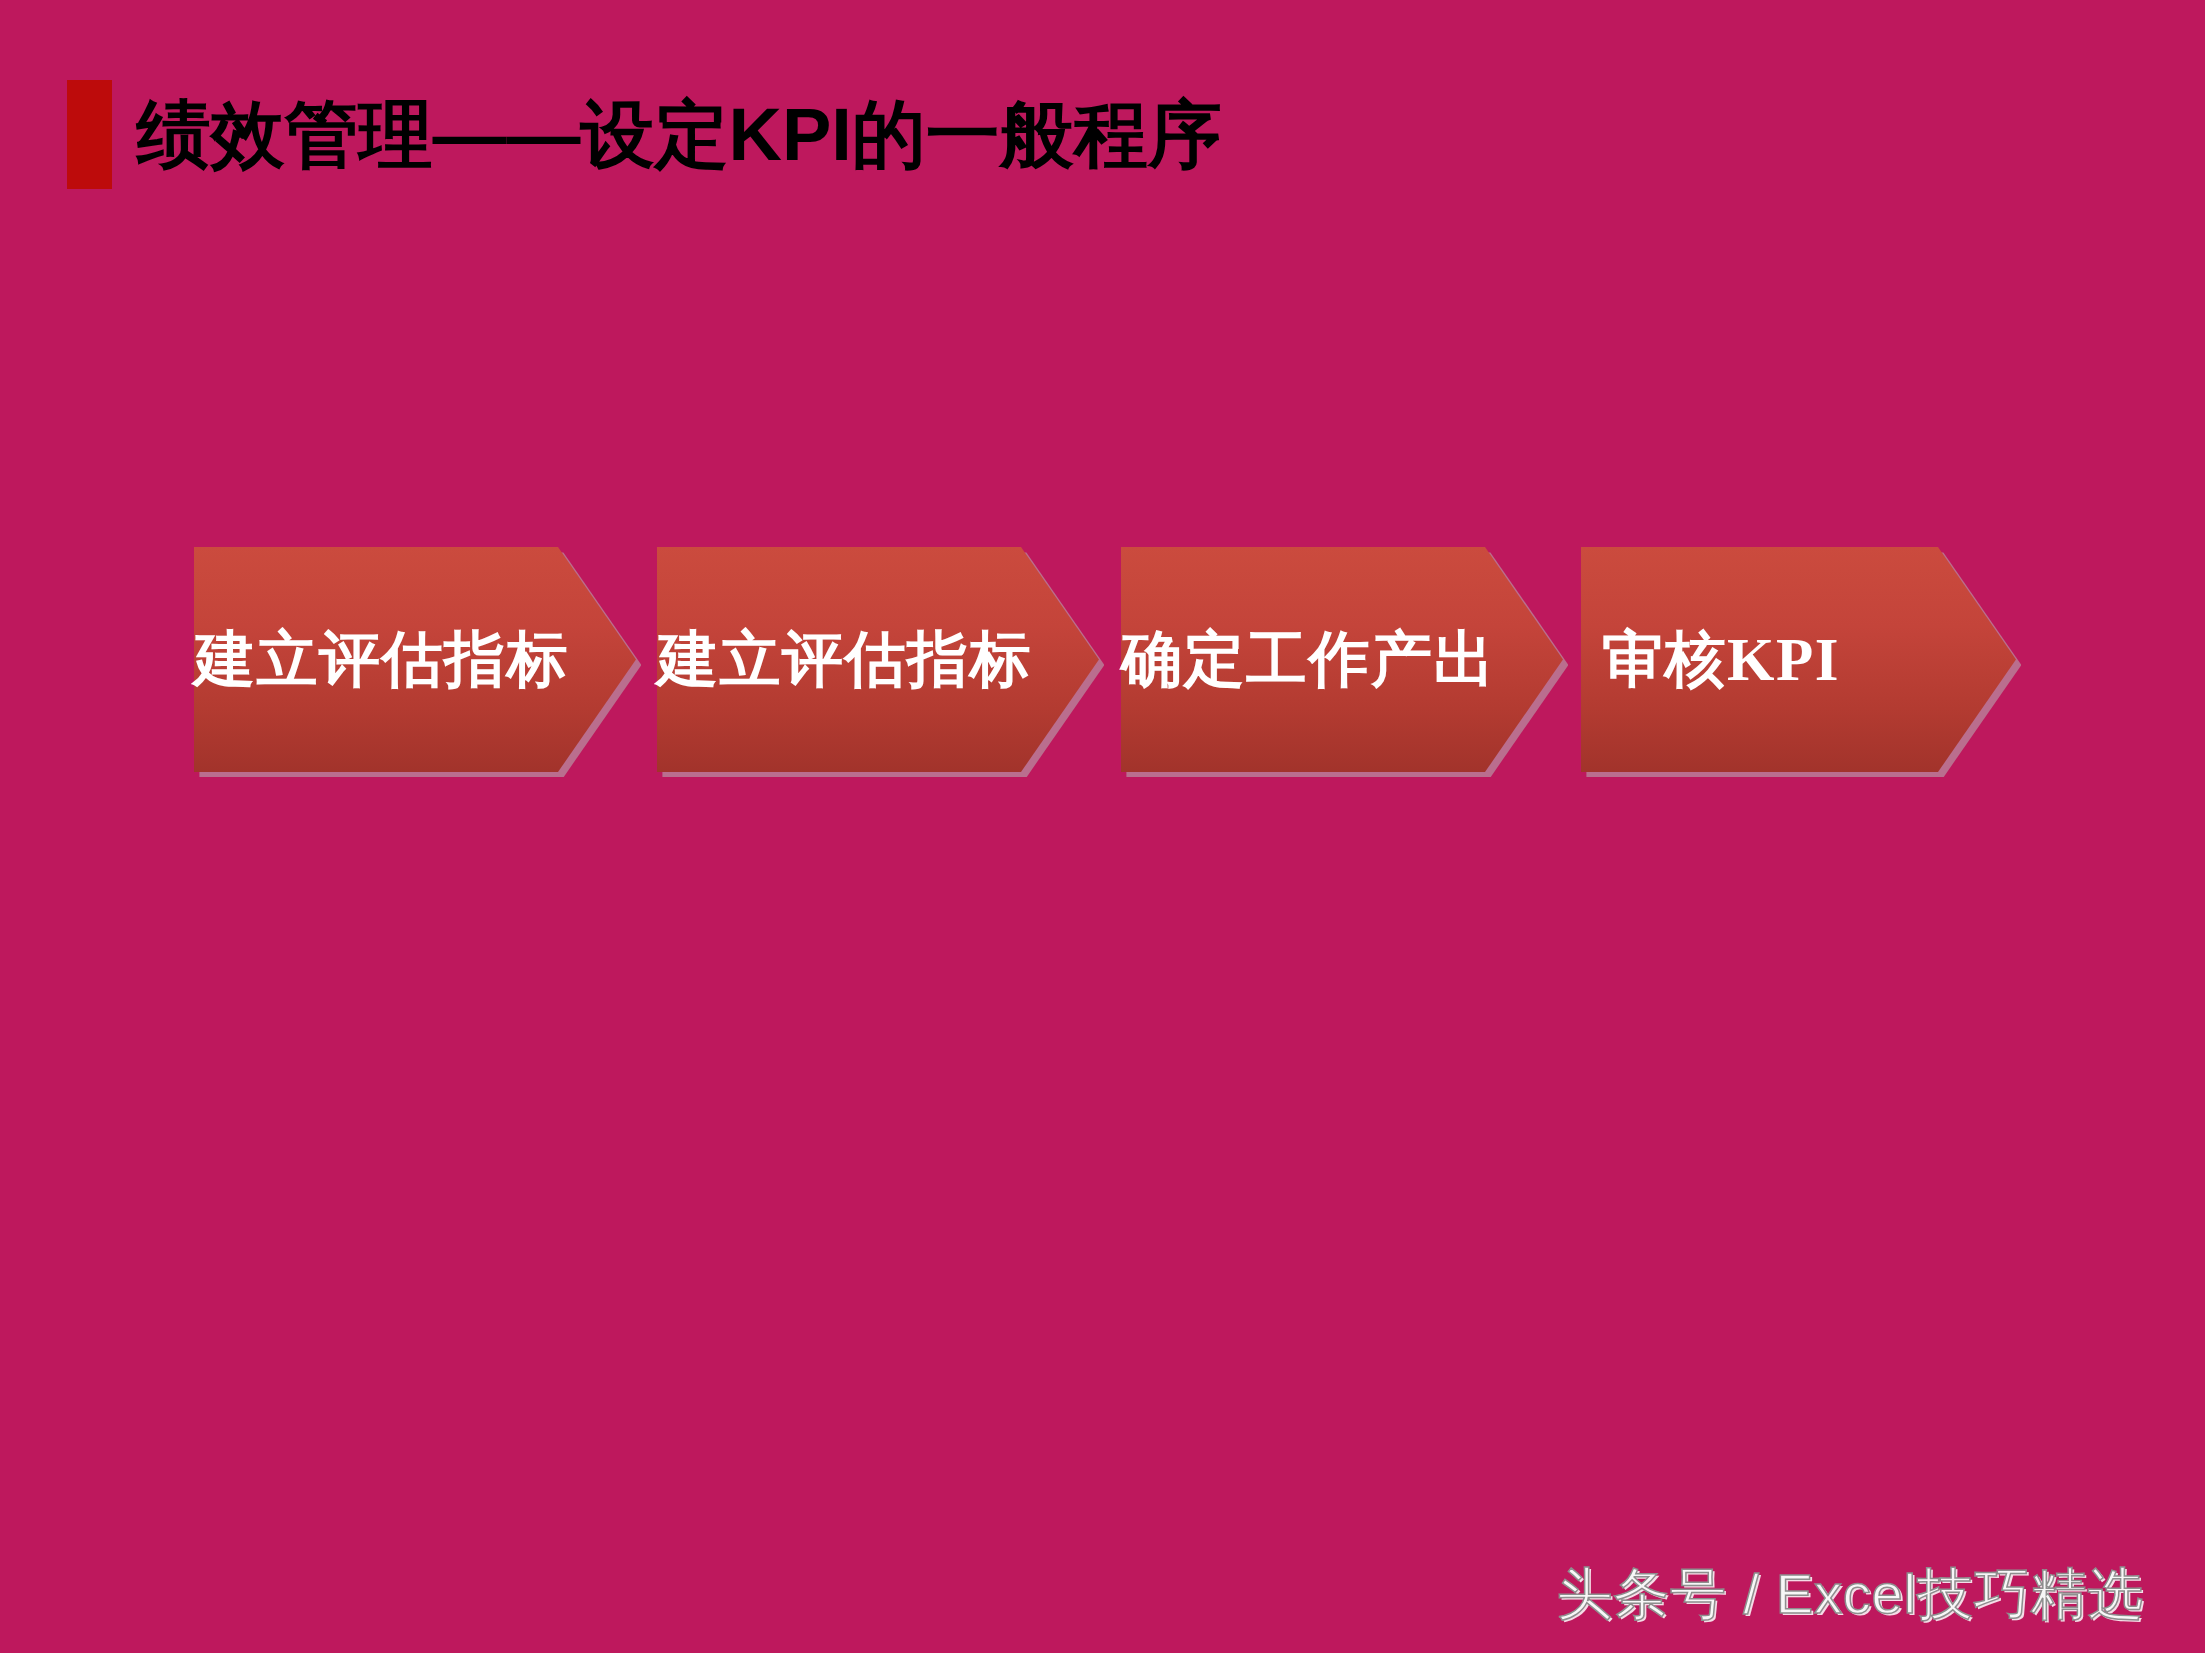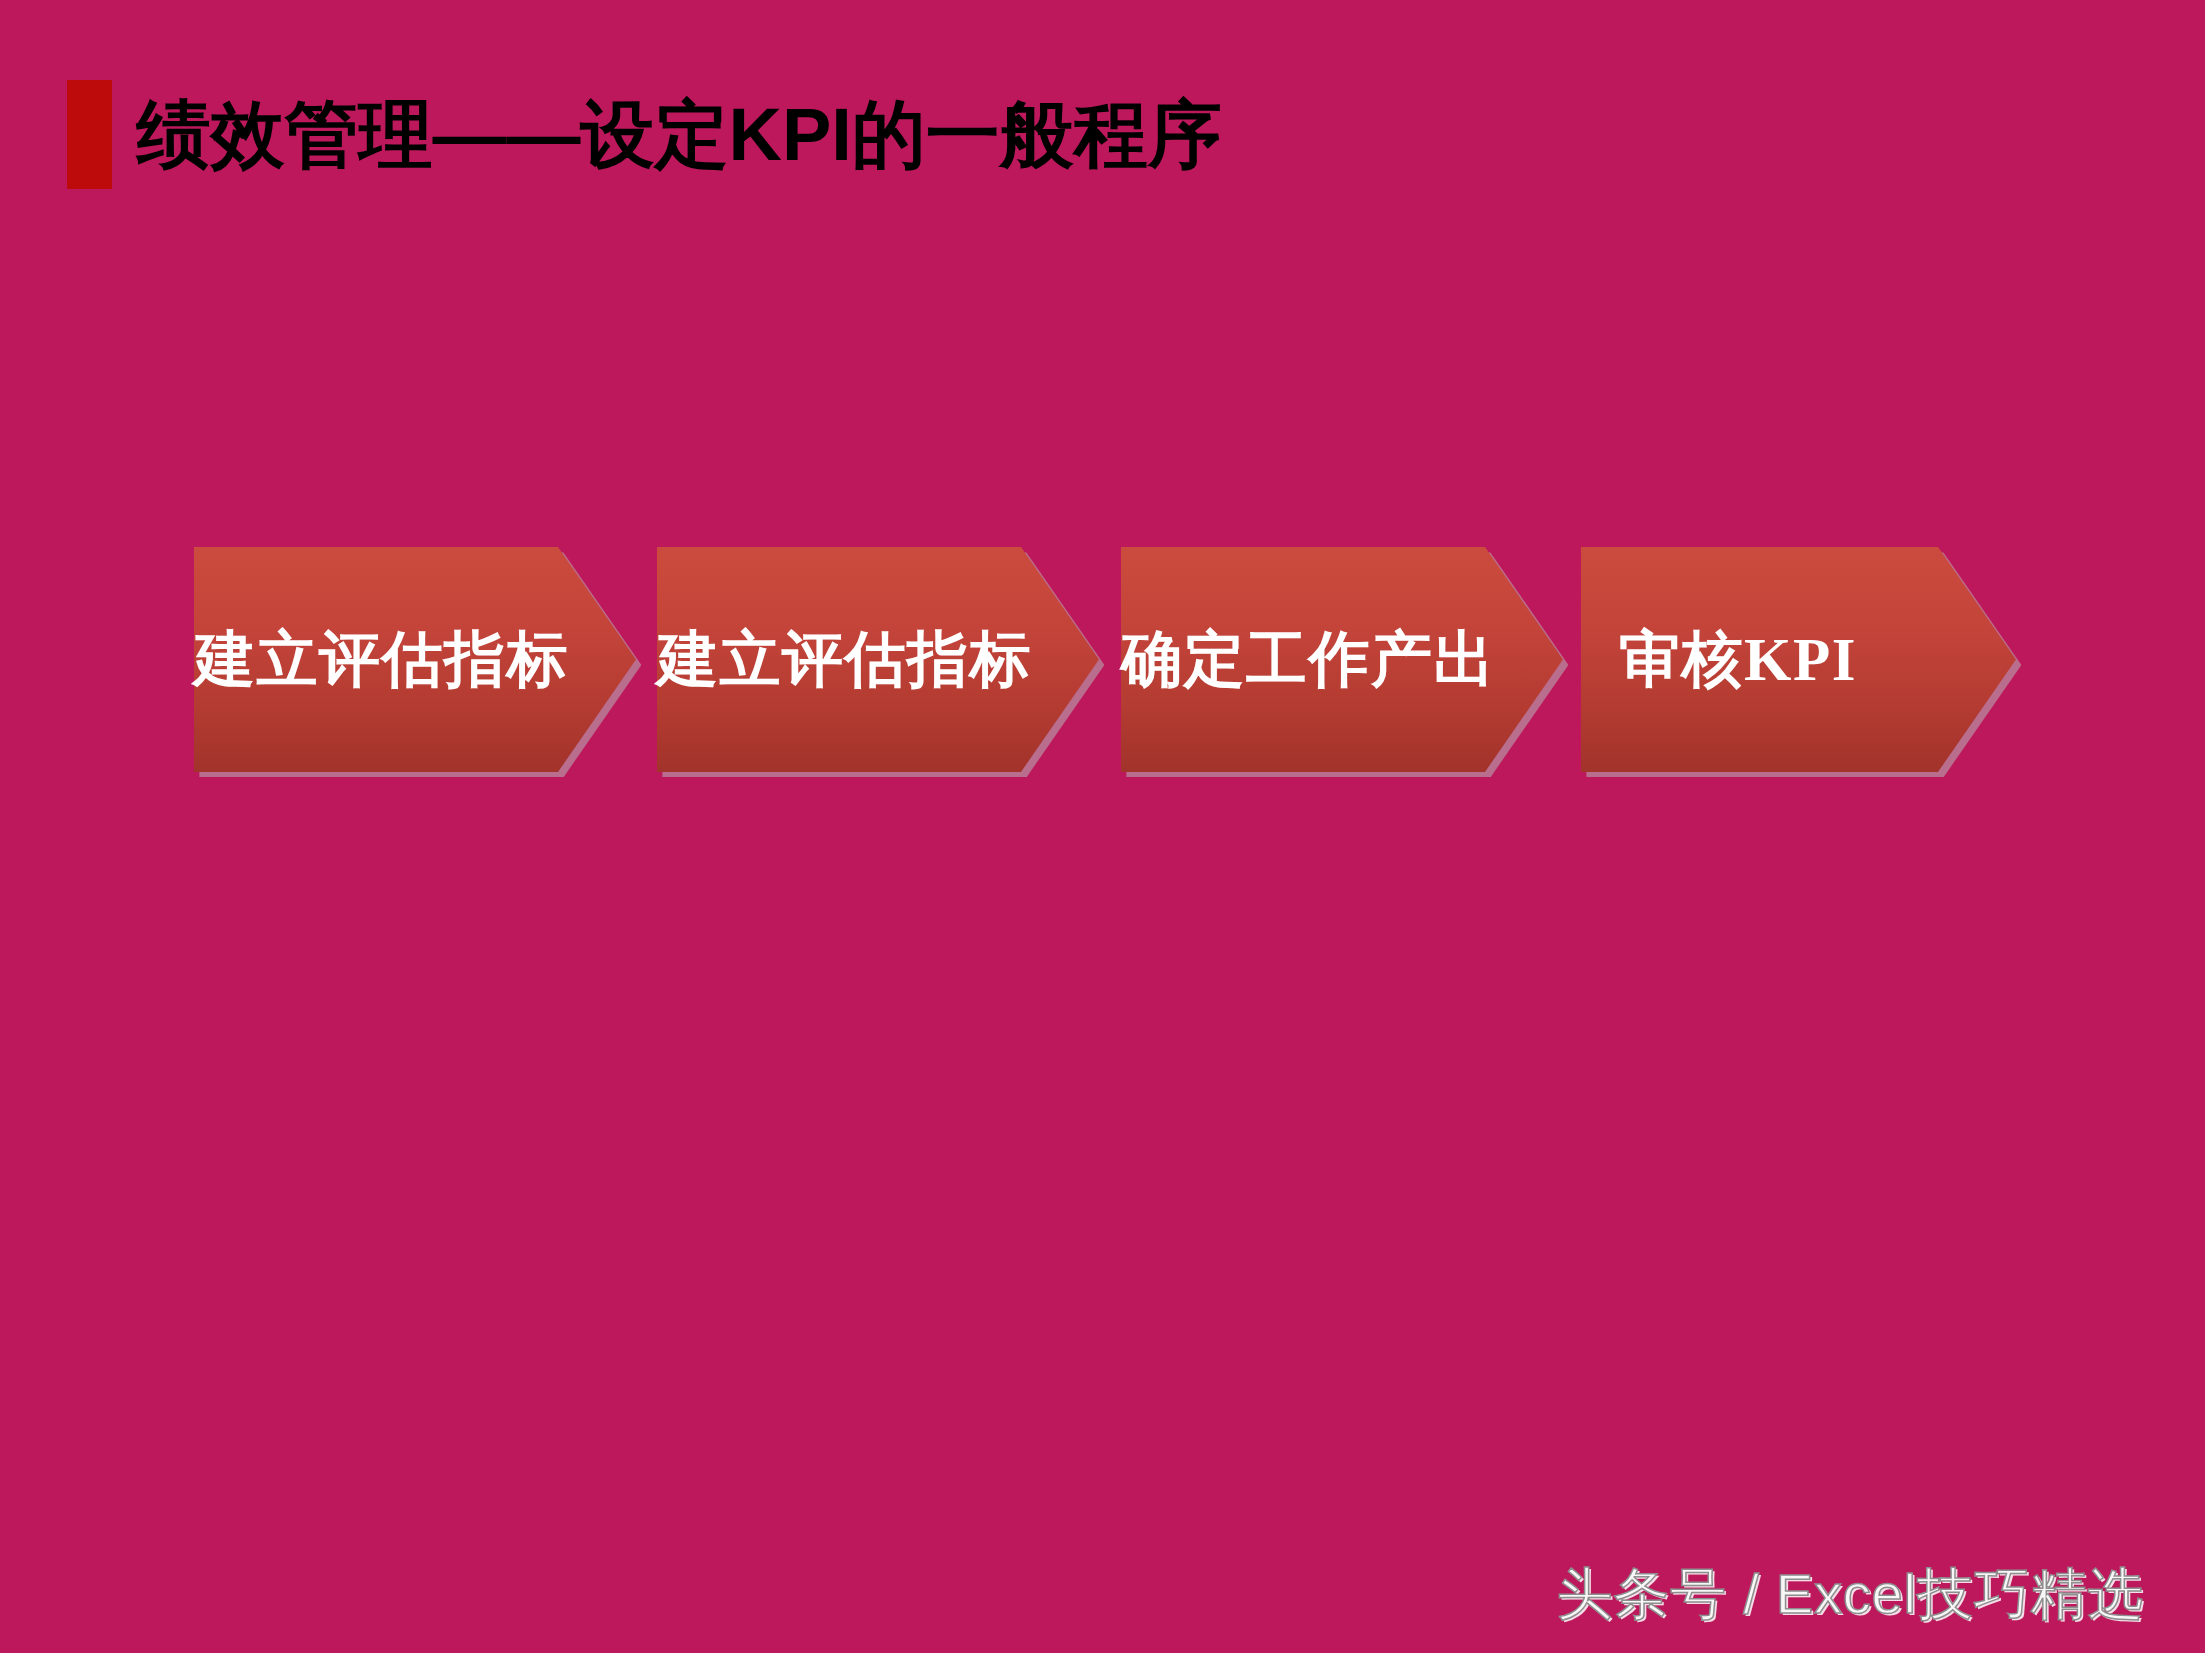--- a/index.html
+++ b/index.html
@@ -91,21 +91,21 @@
   .chevron-label {
     position: relative;
     z-index: 2;
     font-family: "Liberation Serif", "DejaVu Serif", serif;
     font-weight: bold;
     font-size: 61px;
     color: #ffffff;
     white-space: nowrap;
     letter-spacing: 1.5px;
     line-height: 1;
-    padding-left: 38px;
+    padding-left: 21px;
   }
 
   .chevron-label.centered {
     width: calc(100% - 78px);
     text-align: center;
     padding-left: 0;
   }
 
   
   #chev-1 { left: 0px;    width: 442px; }

